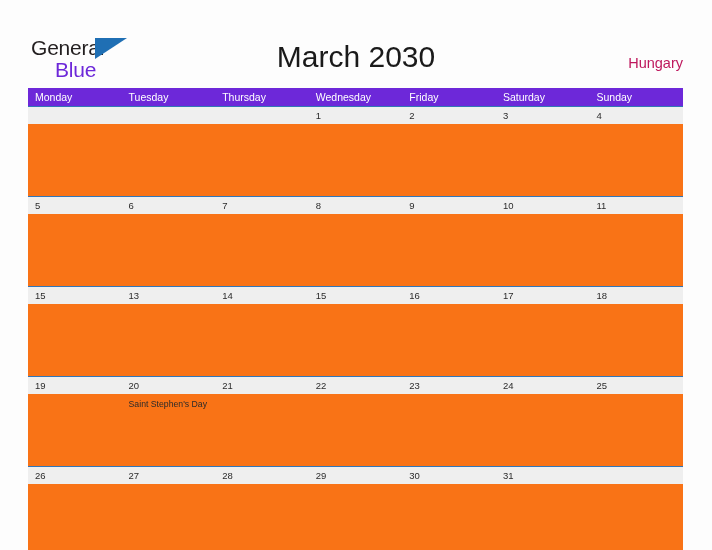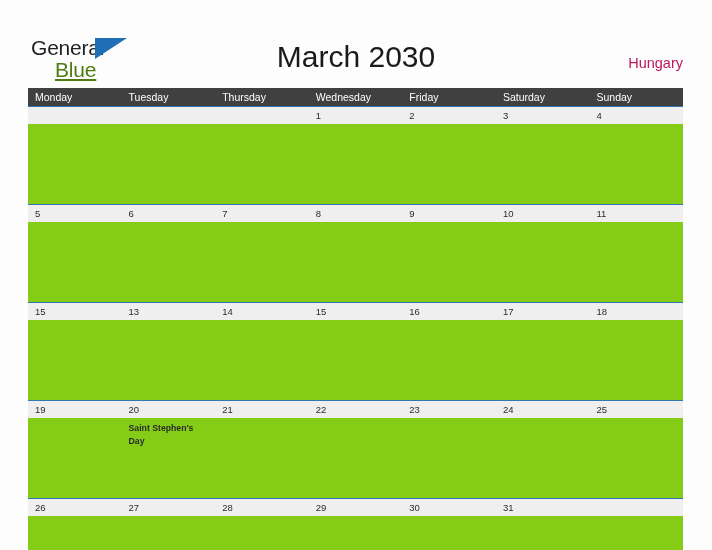--- a/index.html
+++ b/index.html
@@ -49,26 +49,25 @@
     left: 64px;
     top: 1px;
     width: 0;
     height: 0;
     border-left: 32px solid #1f6fb4;
     border-bottom: 21px solid transparent;
   }
   .logo-row2 {
     display: block;
     font-size: 21px;
-    color: #4d7c0f;
+    color: #6d28d9;
     letter-spacing: -0.2px;
     margin-top: -1px;
     margin-left: 24px;
     height: 23px;
-    text-decoration: underline;
   }
 
   .month-title {
     position: absolute;
     left: 0;
     right: 0;
     top: 31px;
     text-align: center;
     font-size: 30px;
     color: #1a1a1a;
@@ -87,21 +86,21 @@
   
   .calendar {
     position: absolute;
     left: 28px;
     top: 79px;
     width: 655px;
   }
 
   .weekday-header {
     display: flex;
-    background: #404040;
+    background: #6d28d9;
     height: 18px;
   }
   .weekday-cell {
     flex: 1 1 0;
     font-size: 10.5px;
     color: #ffffff;
     padding-left: 7px;
     line-height: 18px;
     box-sizing: border-box;
     white-space: nowrap;
@@ -124,23 +123,22 @@
     flex: 1 1 0;
     font-size: 9.5px;
     color: #2b2b2b;
     padding-left: 7px;
     line-height: 17px;
     box-sizing: border-box;
   }
 
   .event-band {
     display: flex;
-    background: #84cc16;
-    height: 80px;
-    font-weight: bold;
+    background: #f97316;
+    height: 72px;
   }
   .event-cell {
     flex: 1 1 0;
     padding: 4px 8px 0 7px;
     box-sizing: border-box;
   }
   .event-text {
     font-size: 8.7px;
     color: #2b2b2b;
     line-height: 12.5px;

